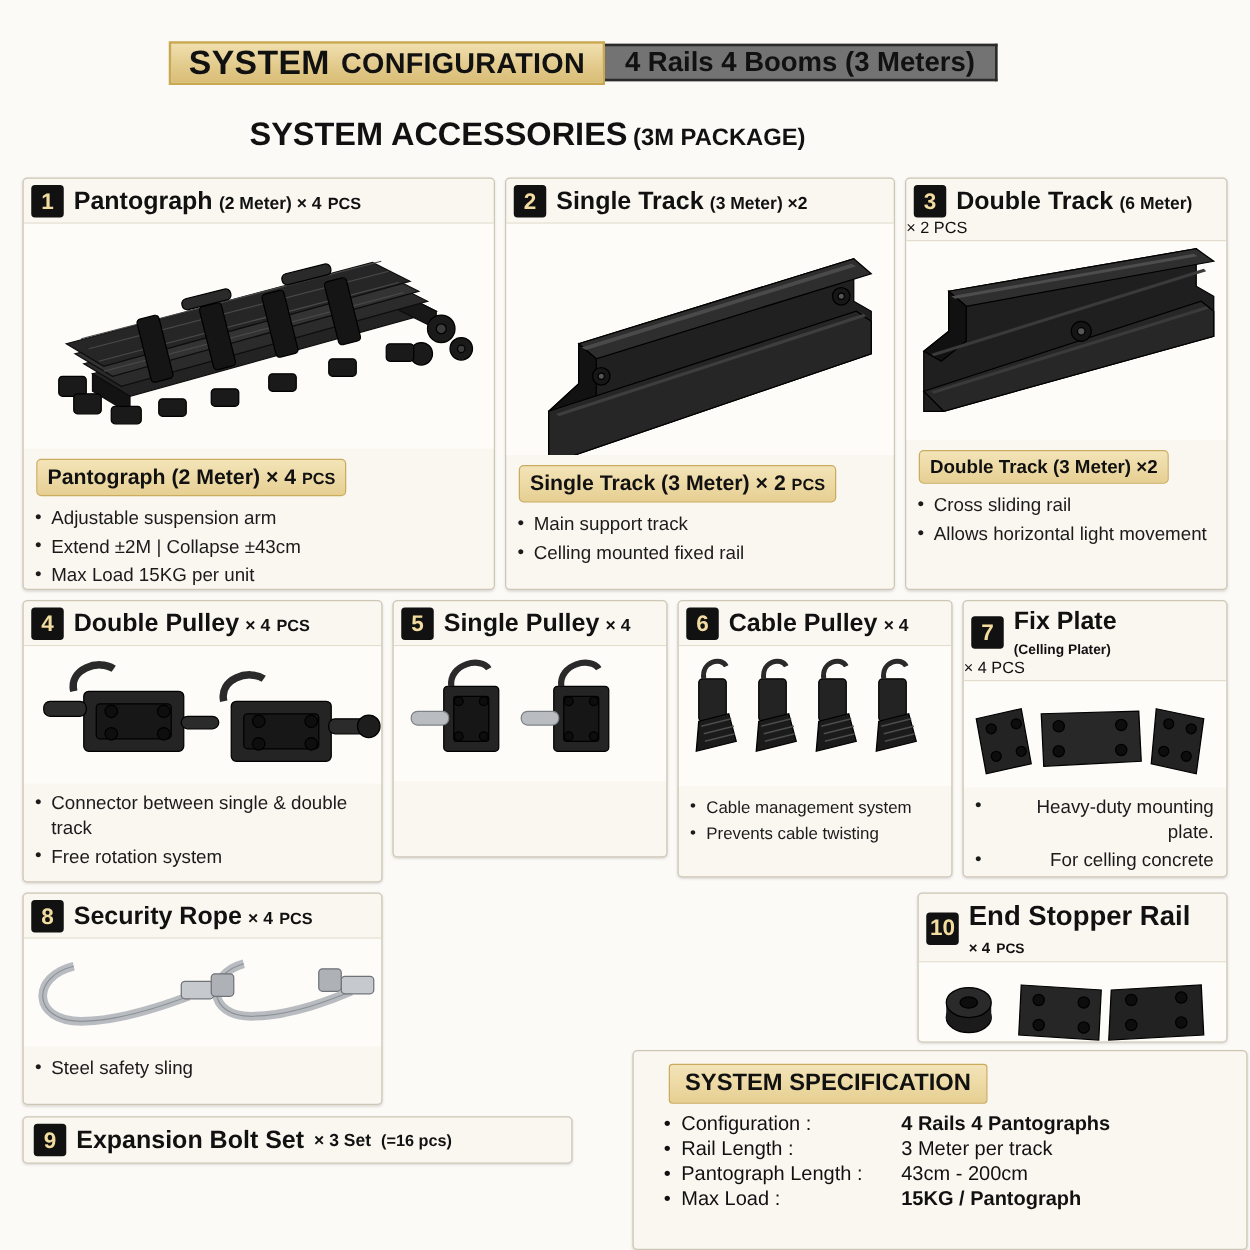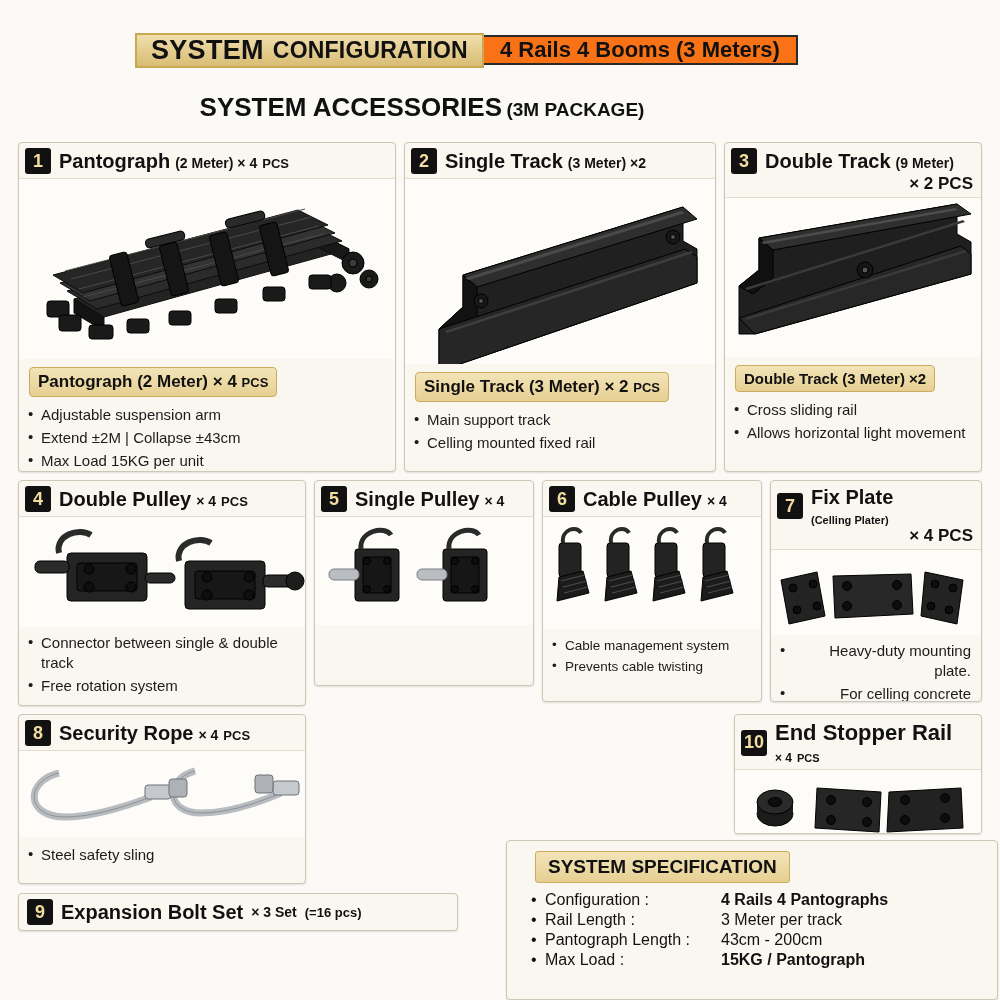--- a/index.html
+++ b/index.html
@@ -18,21 +18,21 @@
   }
   .hdr-left {
     background:linear-gradient(180deg,#f0dfae 0%,#e3cb8d 55%,#d9bd76 100%);
     border:2px solid #c9a84f;
     display:flex; align-items:center; justify-content:center;
     padding:0 14px;
   }
   .hdr-left .b1 { font-size:27px; font-weight:bold; letter-spacing:.3px; }
   .hdr-left .b2 { font-size:23px; font-weight:bold; margin-left:9px; letter-spacing:.2px;}
   .hdr-right {
-    background:#f97316; border:2px solid #2b2b2b; border-left:none;
+    background:#737373; border:2px solid #2b2b2b; border-left:none;
     display:flex; align-items:center; justify-content:center; padding:0 16px;
     font-size:22px; font-weight:bold;
   }
   .sub-title {
     position:absolute; top:92px; left:0; width:844px; text-align:center;
   }
   .sub-title .a { font-size:26px; font-weight:bold; }
   .sub-title .b { font-size:19px; font-weight:bold; }
 
   
@@ -53,21 +53,21 @@
     flex:0 0 auto;
     width:26px; height:26px; border-radius:3px;
     background:#111; color:#f2dca0;
     font-size:18px; font-weight:bold;
     display:flex; align-items:center; justify-content:center;
   }
   .h-title { font-size:20px; font-weight:bold; white-space:nowrap; }
   .h-sub   { font-size:14px; font-weight:bold; white-space:nowrap; }
   .h-sub2  { font-size:13px; font-weight:bold; white-space:nowrap; }
   .h-wrap  { display:flex; align-items:baseline; gap:5px; flex-wrap:wrap; }
-  .h-right-2nd { font-size:17px; font-weight:bold; text-align:right; padding:0 8px 3px 0; }
+  .h-right-2nd { font-size:13px; font-weight:normal; text-align:left; padding:0 8px 3px 0; }
 
   .img-area { position:relative; width:100%; background:#fdfcf9; }
 
   .label-pill {
     margin:8px 10px 6px 10px;
     background:linear-gradient(180deg,#f3e4b8,#e6cf92);
     border:1px solid #cbab5d;
     border-radius:4px;
     padding:4px 8px;
     font-size:17px; font-weight:bold;
@@ -234,21 +234,21 @@
     <li>Main support track</li>
     <li>Celling mounted fixed rail</li>
   </ul>
 </div>
 
 <div class="card" style="left:724px; top:142px; width:258px; height:330px;">
   <div class="card-head" style="border-bottom:none; padding-bottom:0;">
     <div class="num">3</div>
     <div class="h-wrap">
       <span class="h-title">Double Track</span>
-      <span class="h-sub">(9 Meter)</span>
+      <span class="h-sub">(6 Meter)</span>
     </div>
   </div>
   <div class="h-right-2nd">× 2 PCS</div>
   <div class="img-area" style="height:160px; border-top:1px solid #e4ddcd;">
     <svg width="256" height="160" viewBox="0 0 256 160">
       <g stroke="#000">
         <polygon points="14,120 14,88 34,72 34,40 232,6 232,36 246,44 246,76 30,136 14,136" fill="#1f1f1f"></polygon>
         <polygon points="34,40 232,6 246,16 48,52" fill="#2f2f2f"></polygon>
         <polygon points="14,88 34,72 34,40 48,52 48,80 28,96" fill="#111"></polygon>
         <polygon points="14,120 236,48 246,56 246,76 30,136" fill="#272727"></polygon>

